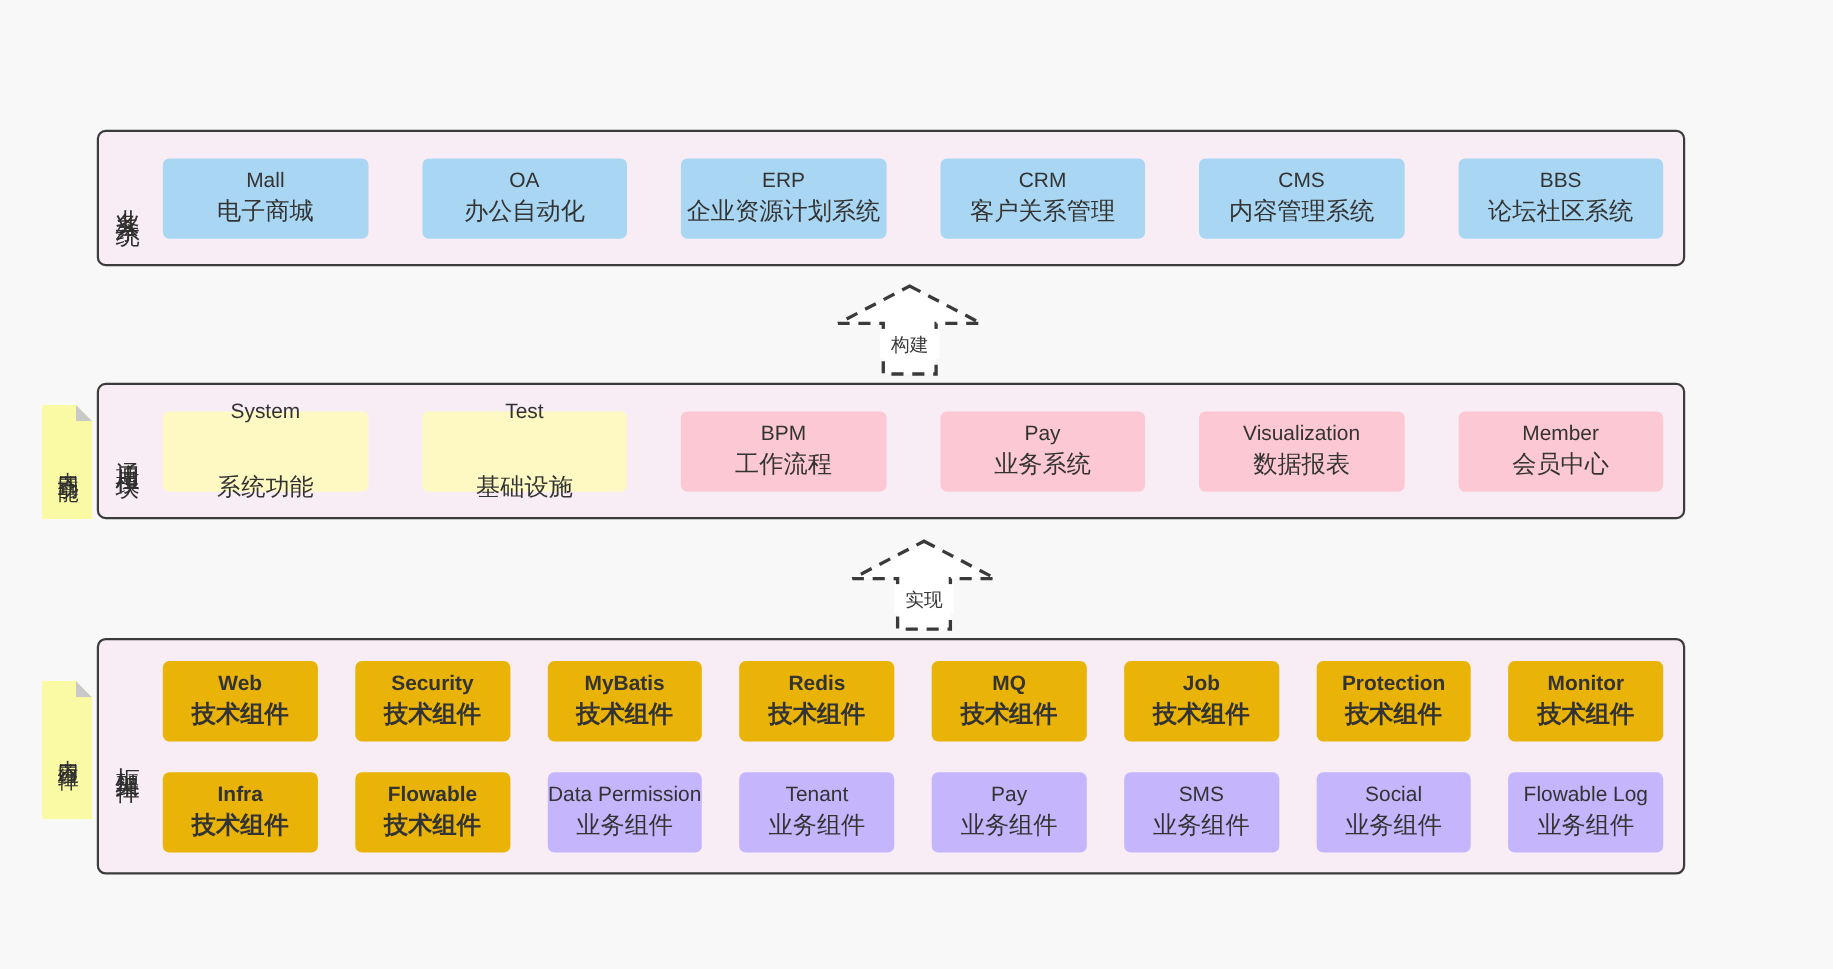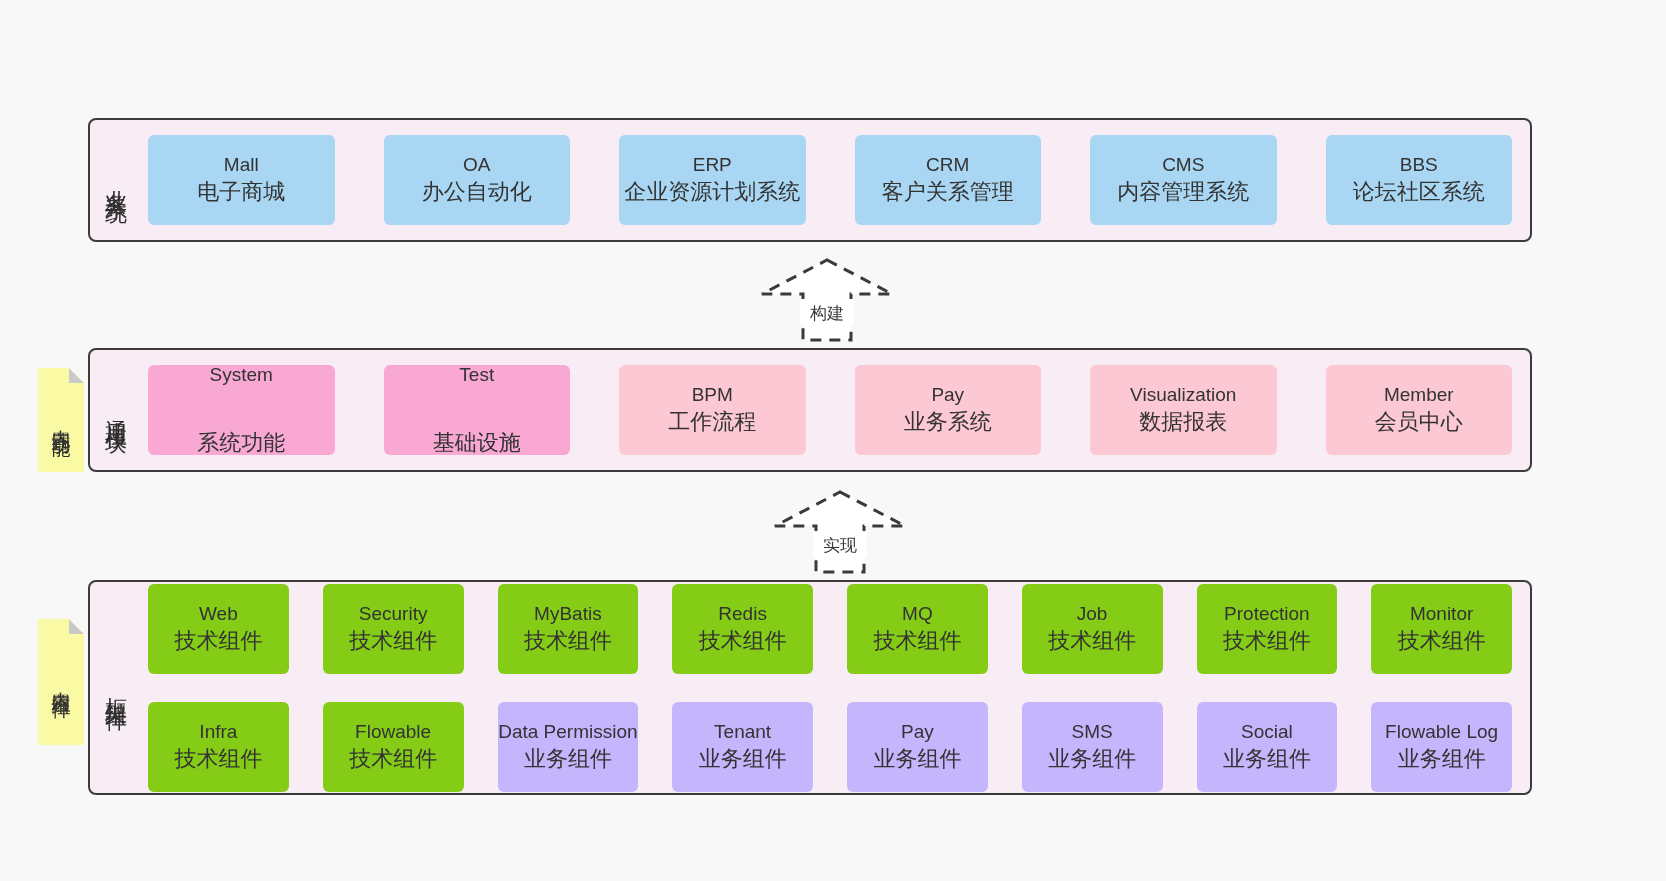--- a/index.html
+++ b/index.html
@@ -55,35 +55,35 @@
     justify-content: center;
     gap: 28px;
     margin: 0 18px 0 17px;
   }
   .row {
     display: flex;
     gap: 34px;
   }
   .box {
     flex: 1;
-    height: 90px;
+    height: 73px;
     border-radius: 6px;
     display: flex;
     flex-direction: column;
     justify-content: center;
     text-align: center;
     line-height: 1.3;
   }
   .box-en { font-size: 19px; }
   .box-zh { font-size: 22px; }
 
   .blue       { background: #a9d7f3; }
-  .red        { background: #f9a8d4; gap: 41px; }
+  .red        { background: #fef9c3; gap: 41px; }
   .pink       { background: #fcc8d3; }
-  .green      { background: #84cc16; }
+  .green      { background: #eab308; font-weight: bold; }
   .lightgreen { background: #c4b5fd; }
 
   .sticky {
     position: absolute;
     width: 46px;
     background: #fafaa4;
     display: flex;
     align-items: center;
     justify-content: center;
     clip-path: polygon(0 0, calc(100% - 15px) 0, 100% 15px, 100% 100%, 0 100%);

